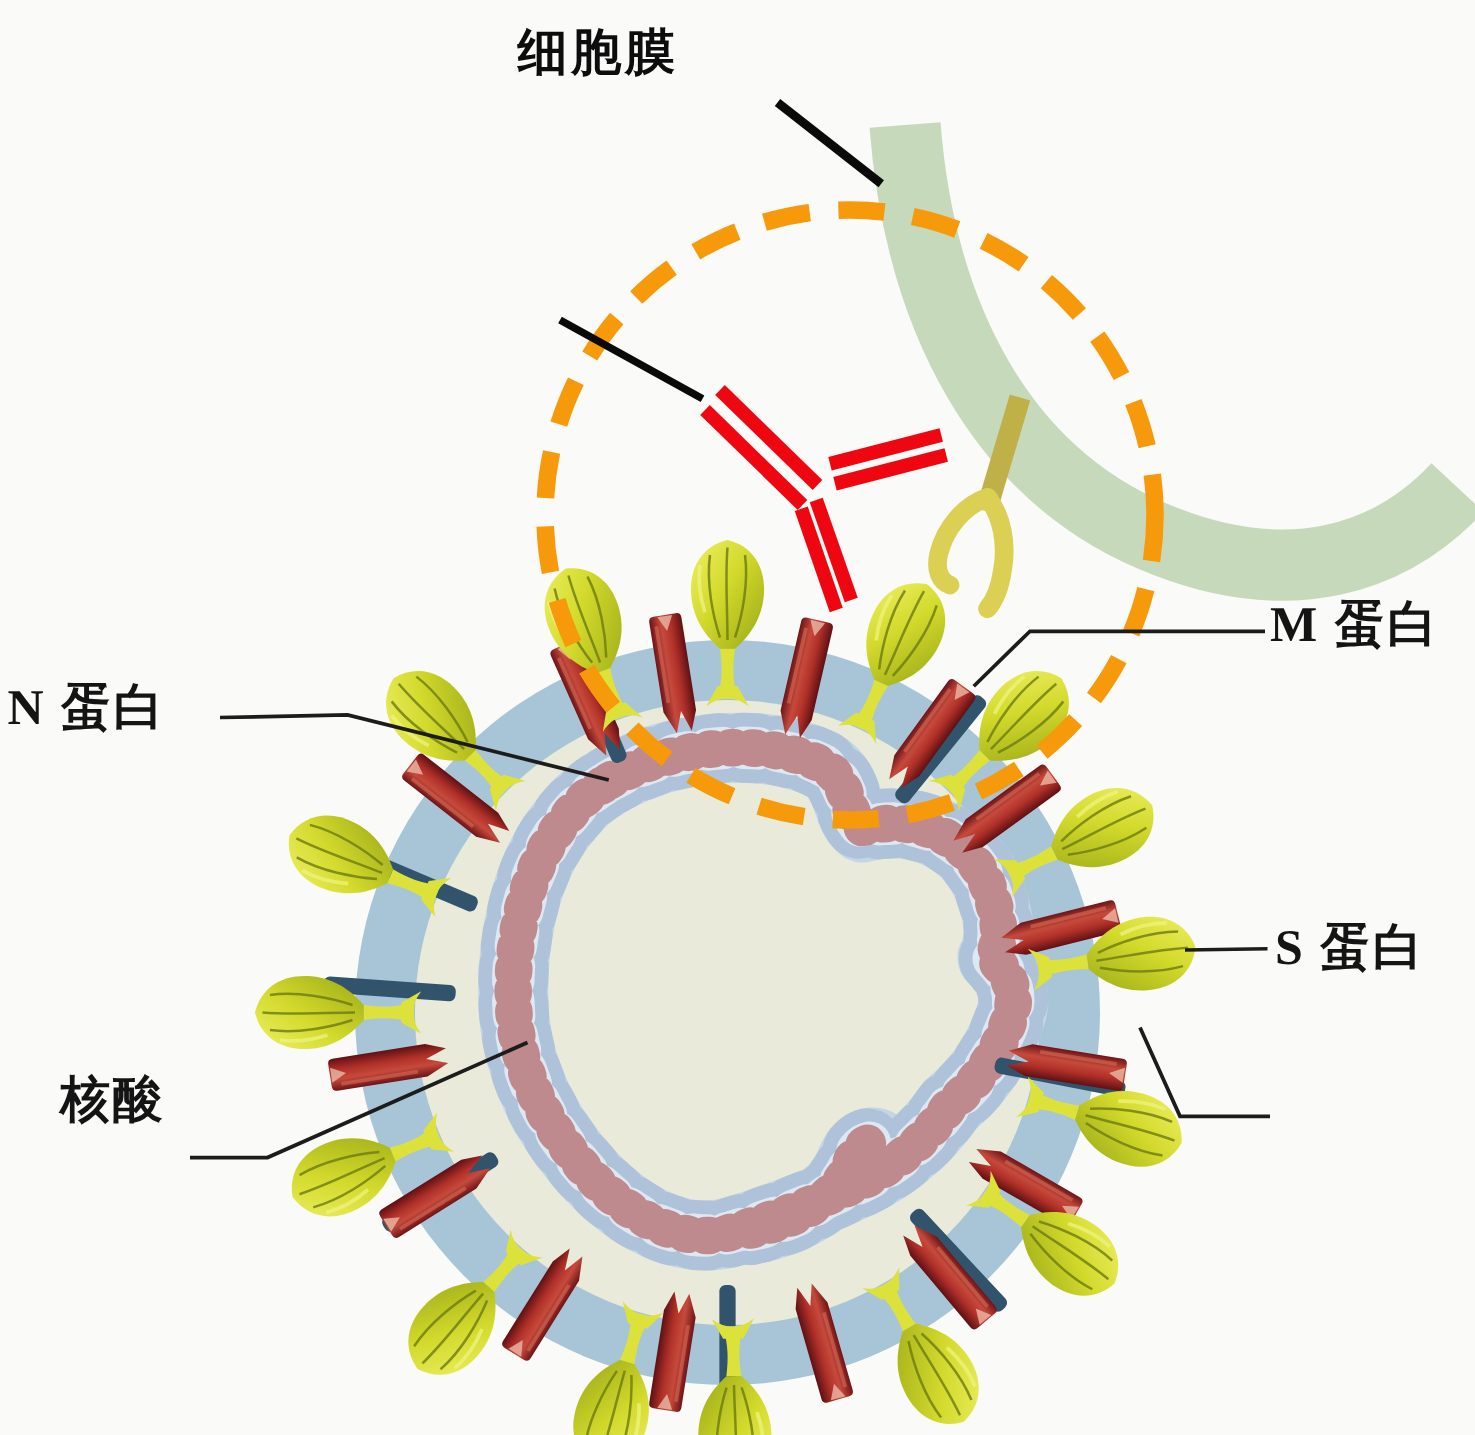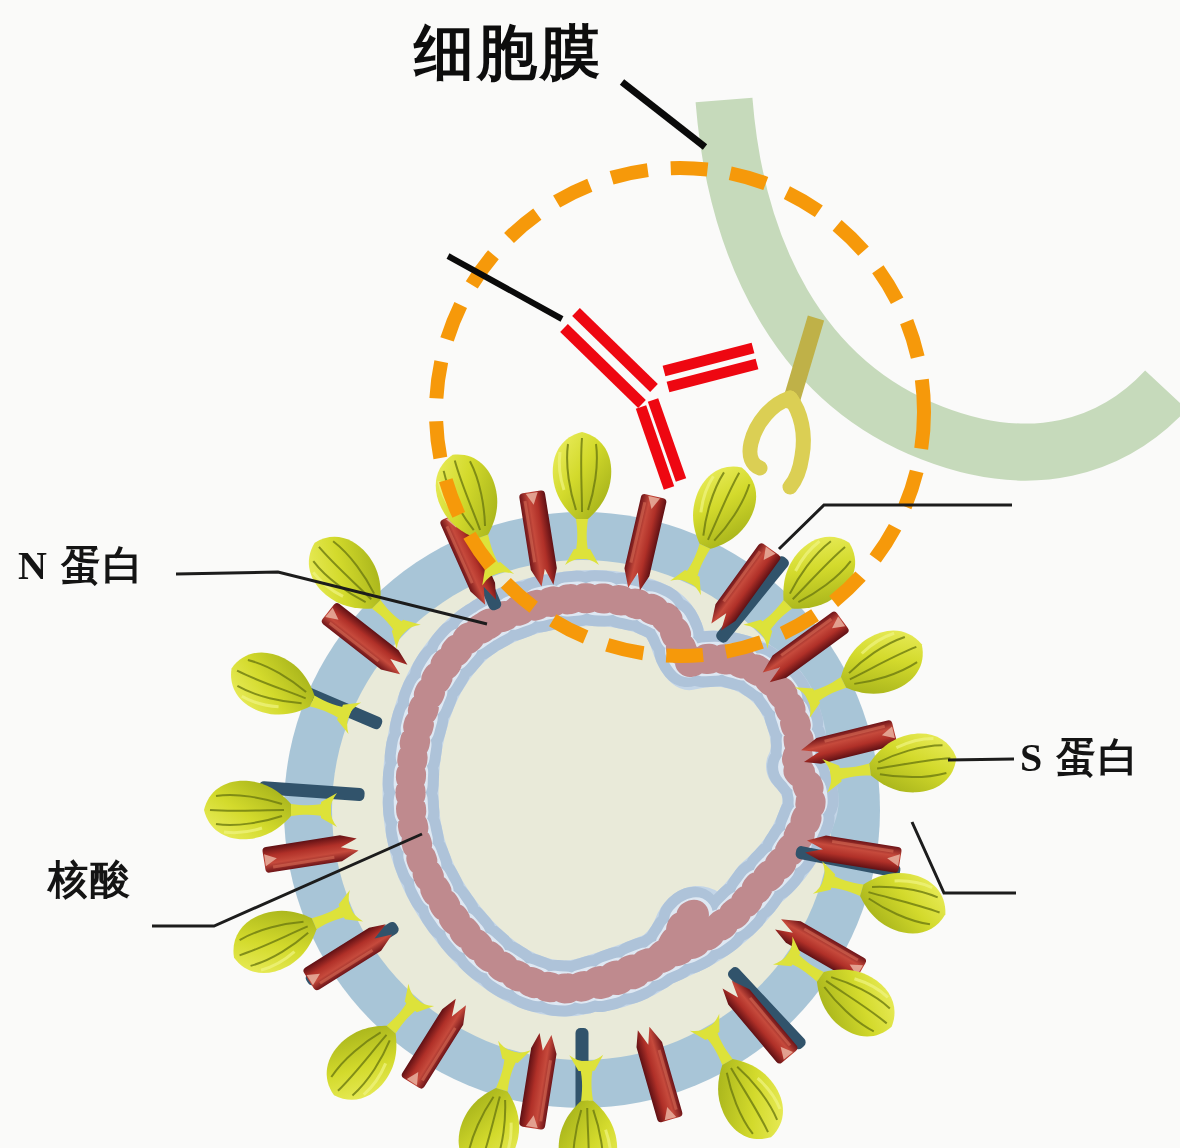--- a/index.html
+++ b/index.html
@@ -1,26 +1,26 @@
 <!DOCTYPE html>
 <html><head>
 <meta charset="utf-8">
 <style>
   html,body{margin:0;padding:0;background:#e9e9e9;}
   #stage{position:relative;width:1180px;height:1148px;background:#fafaf9;overflow:hidden;
          font-family:"Liberation Sans",sans-serif;}
   #art{position:absolute;left:0;top:0;}
   .bigLabel{position:absolute;font-family:"Liberation Sans",sans-serif;font-weight:800;
-            font-size:60px;color:#0d0d0d;letter-spacing:3px;white-space:nowrap;line-height:1.1;}
+            font-size:40px;color:#0d0d0d;letter-spacing:3px;white-space:nowrap;line-height:1.1;}
   .smLabel{position:absolute;font-family:"Liberation Serif",serif;font-weight:600;
            font-size:40px;color:#141414;letter-spacing:2px;white-space:nowrap;line-height:1.1;}
   .lab-cellmem{left:414px;top:20px;}
   .lab-ab{left:202px;top:218px;}
   .lab-m{left:1016px;top:478px;}
-  .lab-n{left:18px;top:544px;}
+  .lab-n{left:6px;top:544px;}
   .lab-s{left:1020px;top:736px;}
   .lab-e{left:1022px;top:872px;}
   .lab-nk{left:48px;top:858px;font-family:"Liberation Serif",serif;}
 </style>
 </head>
 <body>
 
 <div id="stage">
 
   <svg id="art" width="1180" height="1148" viewBox="0 0 1180 1148">
@@ -288,16 +288,17 @@
       <polyline points="448,256 562,319" stroke="#0a0a0a" stroke-width="6"></polyline>
       <polyline points="1012,505 824,505 779,549" stroke="#1c1c1c" stroke-width="3"></polyline>
       <polyline points="176,574 278,572 487,624" stroke="#1c1c1c" stroke-width="3"></polyline>
       <polyline points="1014,759 948,760" stroke="#1c1c1c" stroke-width="3"></polyline>
       <polyline points="1016,893 944,893 912,822" stroke="#1c1c1c" stroke-width="3"></polyline>
       <polyline points="152,926 214,926 422,834" stroke="#1c1c1c" stroke-width="3"></polyline>
     </g>
   </svg>
 
   <div class="bigLabel lab-cellmem">细胞膜</div>
+  <div class="smLabel lab-m">M 蛋白</div>
   <div class="smLabel lab-n">N 蛋白</div>
   <div class="smLabel lab-s">S 蛋白</div>
   <div class="smLabel lab-nk">核酸</div>
 </div>
 
 </body></html>

